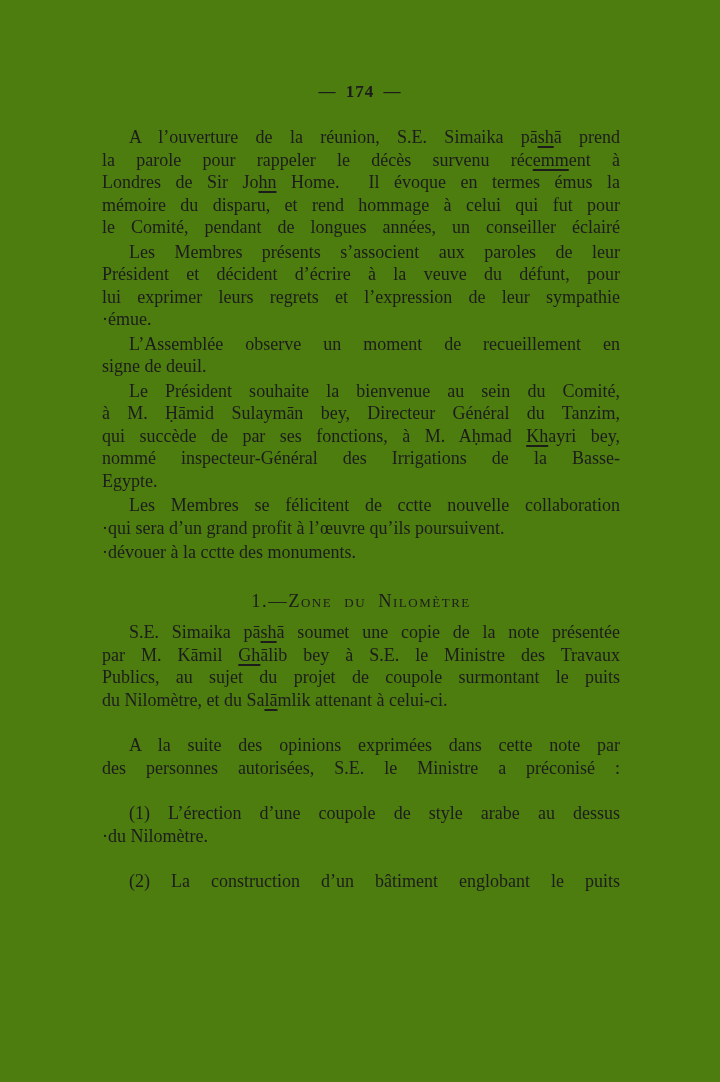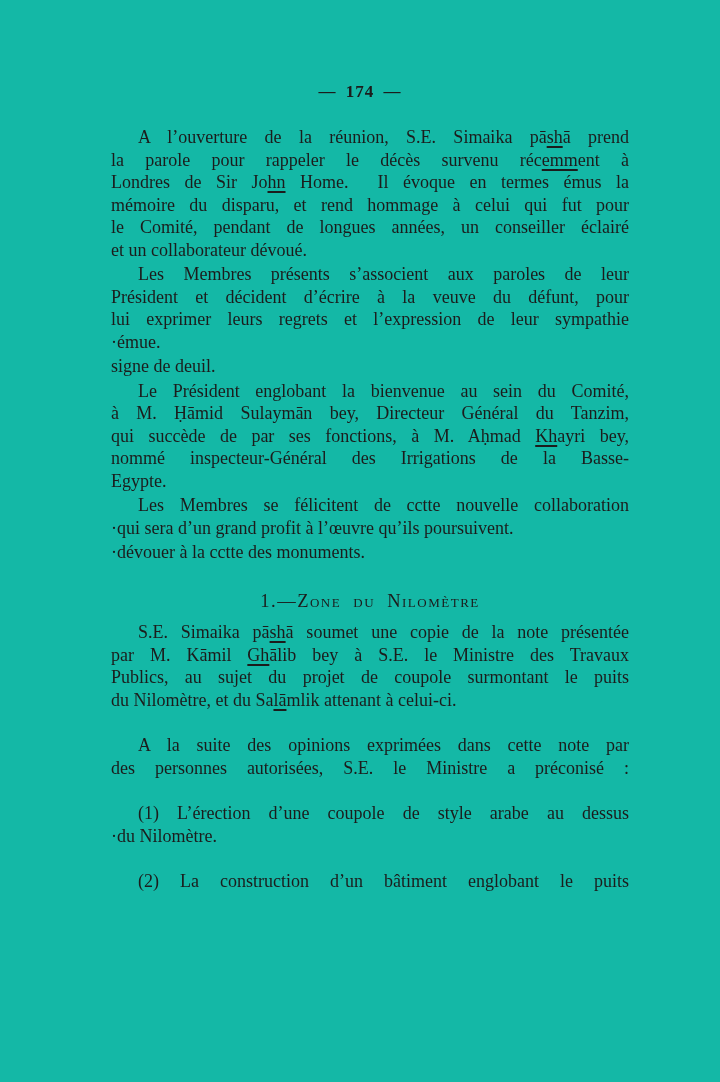--- a/index.html
+++ b/index.html
@@ -1,38 +1,38 @@
 <!DOCTYPE html>
 <html><head>
 <meta charset="utf-8">
 <style>
   html, body { margin: 0; padding: 0; background: #e8e8e8; }
   .page {
     position: relative;
     width: 720px;
     height: 1082px;
-    background: #14b8a6;
+    background: #4d7c0f;
     font-family: "Liberation Serif", serif;
     color: #1c1c1c;
     overflow: hidden;
   }
   .folio {
     position: absolute;
     top: 82px;
     left: 0;
     width: 720px;
     text-align: center;
     font-size: 17px;
     font-weight: bold;
     letter-spacing: 1px;
     word-spacing: 4px;
   }
   .text-block {
     position: absolute;
-    left: 111px;
+    left: 102px;
     top: 126px;
     width: 518px;
     font-size: 18px;
     line-height: 22.5px;
   }
   .para { margin: 0 0 2px 0; }
   .para.heading { margin: 26px 0 9px 0; }
   .para.subheading { margin: 0 0 12px 0; }
   .para.spaced { margin-top: 23px; }
   .line { text-align: justify; text-align-last: justify; }
@@ -63,33 +63,33 @@
 
 <div class="page">
   <div class="folio">— 174 —</div>
   <div class="text-block">
       <div class="para plain">
         <div class="line first">A l’ouverture de la réunion, S.E. Simaika pā<u class="dg">sh</u>ā prend</div>
         <div class="line">la parole pour rappeler le décès survenu réc<u class="dg">emm</u>ent à</div>
         <div class="line">Londres de Sir Jo<u class="dg">hn</u> Home.&nbsp; Il évoque en termes émus la</div>
         <div class="line">mémoire du disparu, et rend hommage à celui qui fut pour</div>
         <div class="line">le Comité, pendant de longues années, un conseiller éclairé</div>
-        <div class="line last">et un collaborateur dévoué.</div>
       </div>
       <div class="para plain">
         <div class="line first">Les Membres présents s’associent aux paroles de leur</div>
         <div class="line">Président et décident d’écrire à la veuve du défunt, pour</div>
         <div class="line">lui exprimer leurs regrets et l’expression de leur sympathie</div>
         <div class="line last">·émue.</div>
       </div>
       <div class="para plain">
+        <div class="line first">L’Assemblée observe un moment de recueillement en</div>
         <div class="line last">signe de deuil.</div>
       </div>
       <div class="para plain">
-        <div class="line first">Le Président englobant la bienvenue au sein du Comité,</div>
+        <div class="line first">Le Président souhaite la bienvenue au sein du Comité,</div>
         <div class="line">à M. Ḥāmid Sulaymān bey, Directeur Général du Tanzim,</div>
         <div class="line">qui succède de par ses fonctions, à M. Aḥmad <u class="dg">Kh</u>ayri bey,</div>
         <div class="line">nommé inspecteur-Général des Irrigations de la Basse-</div>
         <div class="line last">Egypte.</div>
       </div>
       <div class="para plain">
         <div class="line first">Les Membres se félicitent de cctte nouvelle collaboration</div>
         <div class="line last">·qui sera d’un grand profit à l’œuvre qu’ils poursuivent.</div>
       </div>
       <div class="para plain">

